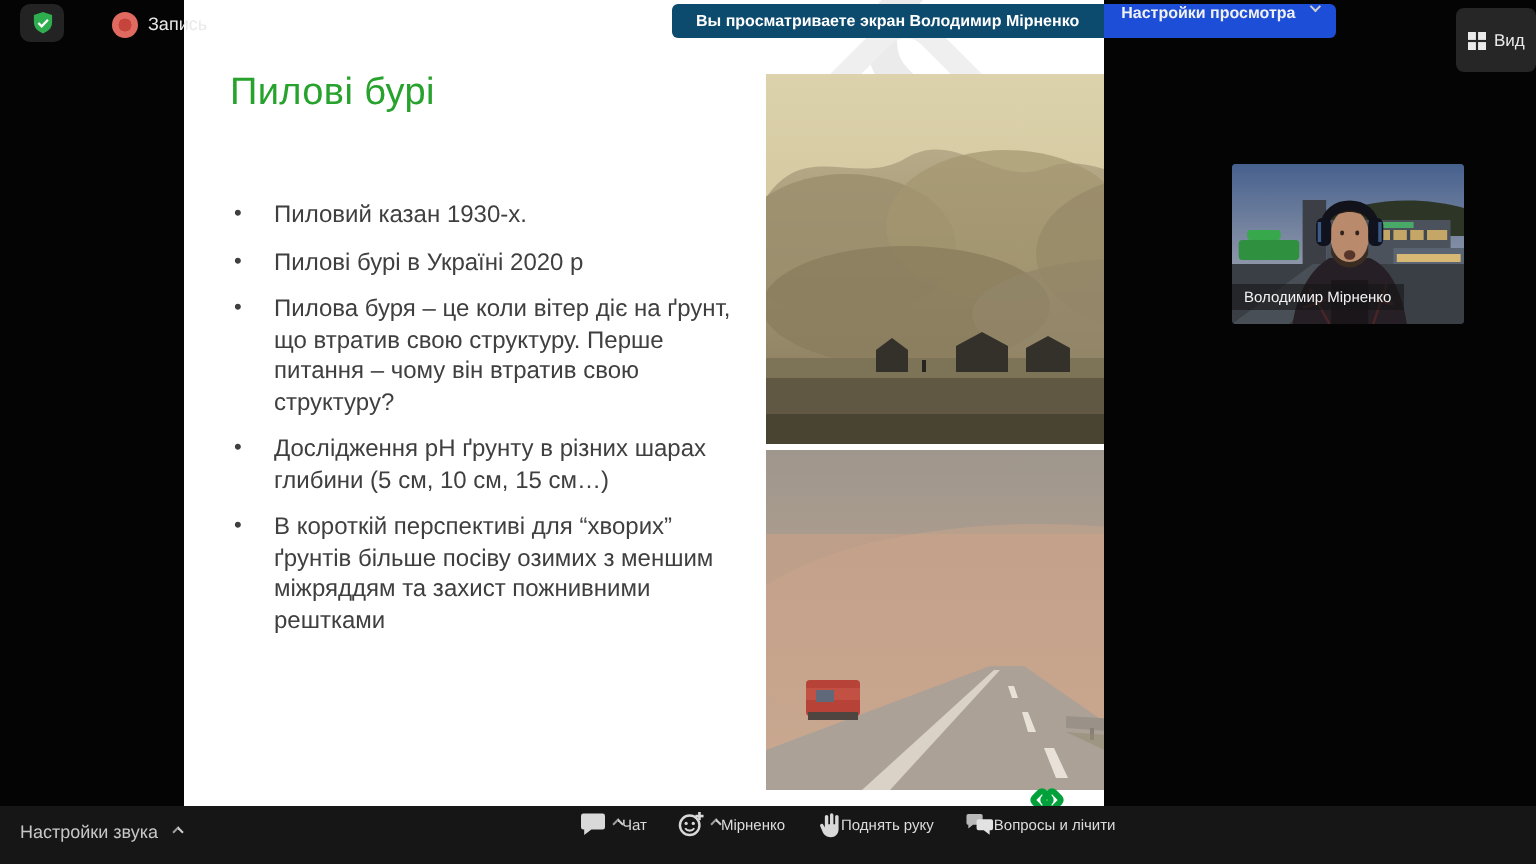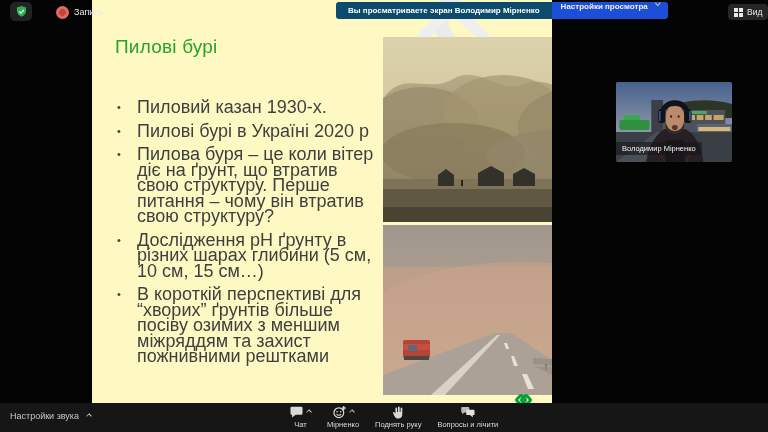--- a/index.html
+++ b/index.html
@@ -2,29 +2,29 @@
 <html><head>
 <meta charset="utf-8">
 <style>
   * { margin:0; padding:0; box-sizing:border-box; }
   html,body { width:768px; height:432px; background:#000; overflow:hidden;
               font-family:"Liberation Sans", sans-serif; }
   .screen { position:relative; width:768px; height:432px; background:#040404; overflow:hidden; }
 
   
   .slide { position:absolute; left:92px; top:0; width:460px; height:403px;
-           background:#fef9c3; overflow:hidden; }
+           background:#ffffff; overflow:hidden; }
   .wm { position:absolute; transform:rotate(45deg); z-index:0; }
   .wm1 { right:-34px; top:-48px; width:138px; height:138px; border:15px solid #ebebeb; border-radius:34px; }
   .wm2 { right:58px; top:16px; width:82px; height:82px; border:11px solid #efefef; border-radius:22px; }
   .slide-title { position:absolute; left:23px; top:36px; z-index:1;
                  font-size:19px; color:#27a22d; letter-spacing:.2px; }
   .bullets { position:absolute; left:23px; top:100px; width:262px; z-index:1; list-style:none; }
   .bullets li { position:relative; padding-left:22px; margin-bottom:8px;
-                font-size:18px; line-height:15.5px; color:#3f3f3f; }
+                font-size:12px; line-height:15.5px; color:#3f3f3f; }
   .bullets li::before { content:"•"; position:absolute; left:2px; top:0; color:#3f3f3f; font-size:11px; }
   .bullets li.gap-before { }
   .photo { position:absolute; left:291px; width:274px; z-index:1; overflow:hidden; }
   .photo svg { display:block; width:100%; height:100%; }
   .photo1 { top:37px; height:185px; }
   .photo2 { top:225px; height:170px; }
   .pott-logo { position:absolute; left:424px; top:391px; z-index:1; display:flex; align-items:center; gap:20px; }
   .pott-loop { width:15px; height:15px; position:relative; }
   .pott-loop i { position:absolute; width:10px; height:10px; border:3px solid #00a13a;
                  border-radius:3px; transform:rotate(45deg); display:block; }
@@ -37,38 +37,38 @@
   .rec-dot { position:absolute; left:56px; top:6px; width:13px; height:13px; border-radius:50%;
              background:radial-gradient(circle at 50% 50%, #c5443c 0 35%, #e06a60 36% 72%, #ef8d84 73% 100%);
              z-index:5; }
   .rec-label { position:absolute; left:74px; top:7px; font-size:9px; color:#e9e9e9; z-index:5; }
   .banner-group { position:absolute; left:336px; top:2px; height:17px; display:flex; z-index:5; }
   .share-banner { background:#0c4a6e; color:#fff; font-size:8px; font-weight:bold;
                   display:flex; align-items:center; padding:0 12px; border-radius:3px 0 0 3px; white-space:nowrap; }
   .view-settings { background:#1d4ed8; color:#f1f1f1; font-size:8px; font-weight:bold;
                    display:flex; align-items:flex-start; gap:7px; padding:0 9px; border-radius:0 3px 3px 0; white-space:nowrap; }
   .view-btn { position:absolute; left:728px; top:4px; height:16px; background:#262626; border-radius:4px;
-              display:flex; align-items:center; gap:4px; padding:0 6px; color:#eaeaea; font-size:8.5px; z-index:5; }
+              display:flex; align-items:center; gap:4px; padding:16px 6px; color:#eaeaea; font-size:8.5px; z-index:5; }
   .chev { display:inline-block; width:4px; height:4px; border-right:1.4px solid #cfcfcf; }
   .chev-down { border-bottom:1.4px solid #cfcfcf; transform:rotate(45deg) translateY(-1px); }
   .chev-up { border-top:1.4px solid #9d9d9d; transform:rotate(-45deg); }
 
   
   .webcam { position:absolute; left:616px; top:82px; width:116px; height:80px; z-index:6;
             overflow:hidden; border-radius:2px; background:#32425c; }
   .webcam svg { display:block; width:100%; height:100%; }
   .cam-name { position:absolute; left:0; bottom:7px; background:rgba(22,22,22,.6); color:#f2f2f2;
               font-size:7.5px; padding:2px 6px; white-space:nowrap; }
 
   
   .bottom-bar { position:absolute; left:0; top:403px; width:768px; height:29px; background:#161616; z-index:7; }
   .audio-settings { position:absolute; left:10px; top:8px; display:flex; align-items:center; gap:8px;
                     color:#c7c7c7; font-size:9px; }
   .ctrl-group { position:absolute; left:290px; top:2px; display:flex; gap:16px; }
-  .ctrl { display:flex; flex-direction:column; align-items:center; }
+  .ctrl { display:flex; flex-direction:row; align-items:center; }
   .ctrl-top { height:14px; display:flex; align-items:flex-start; gap:4px; padding-top:1px; }
   .ctrl-label { font-size:7.5px; color:#dcdcdc; margin-top:1px; white-space:nowrap; }
   .ctrl .chev-up { margin-top:4px; }
   .leave-btn { position:absolute; right:7px; top:4px; height:21px; background:#15803d; border:none;
                border-radius:6px; color:#fff; font-size:9.5px; font-weight:bold; padding:0 17px;
                font-family:"Liberation Sans",sans-serif;margin-top:36px; }
 </style>
 </head>
 <body>
 

